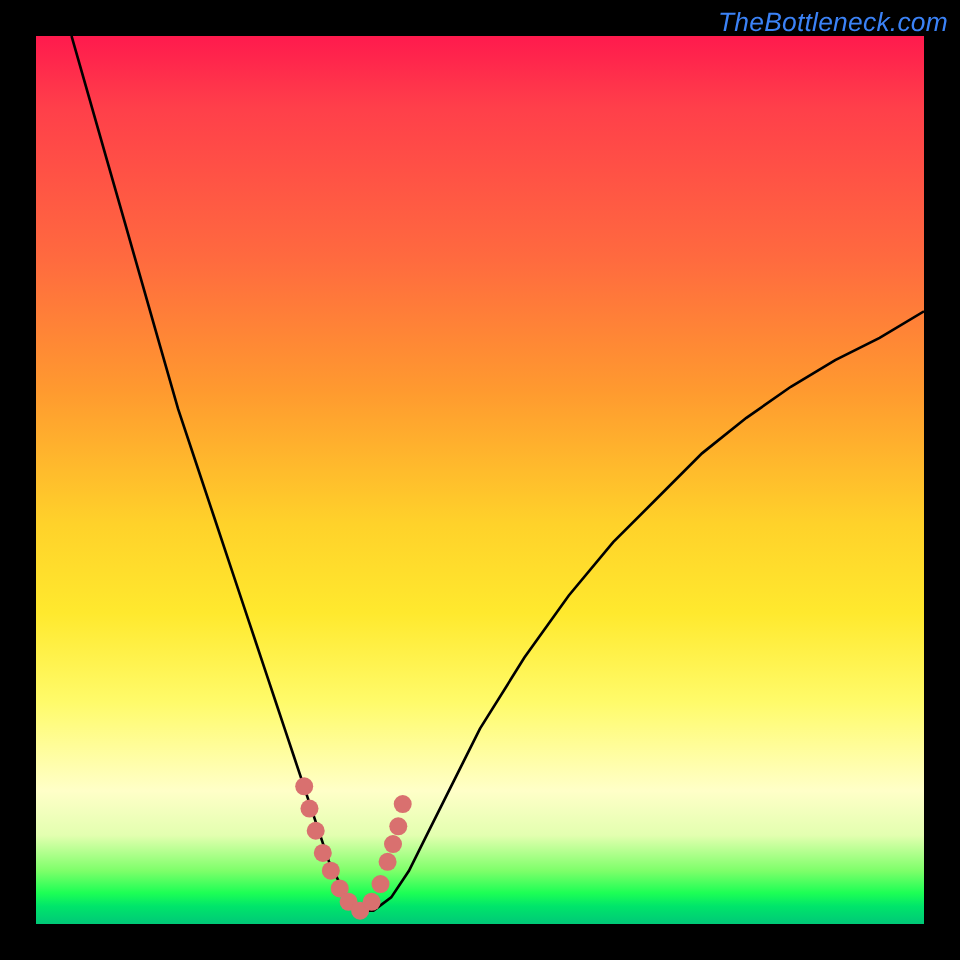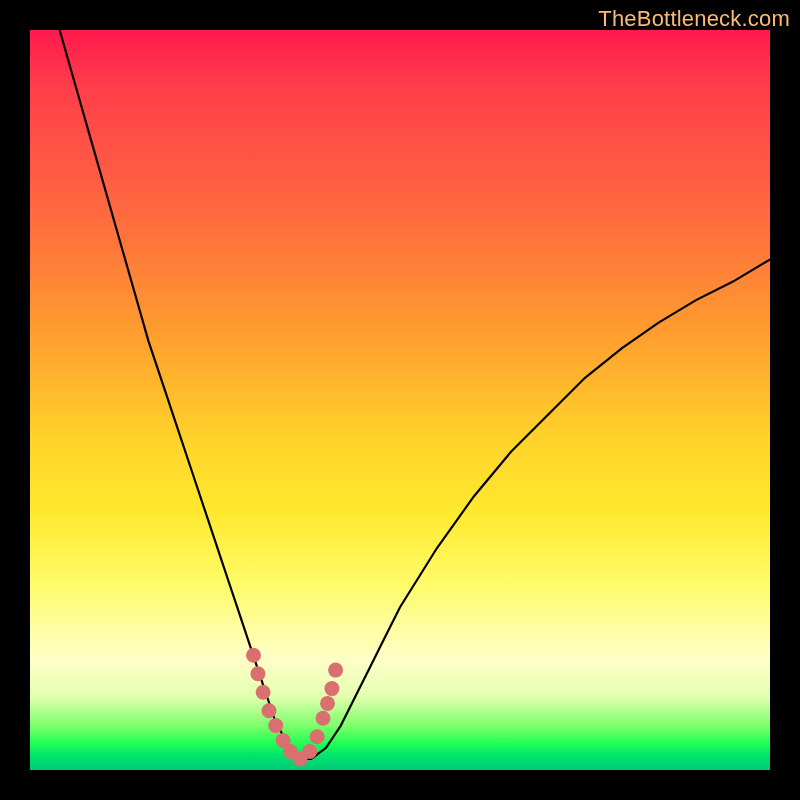--- a/index.html
+++ b/index.html
@@ -51,24 +51,25 @@
   .curve-svg {
     position: absolute;
     inset: 0;
     width: 100%;
     height: 100%;
   }
   .watermark {
     position: absolute;
     top: 6px;
     right: 10px;
-    color: #fdba74;
+    color: #3b82f6;
     font-size: 22px;
     font-weight: 500;
     letter-spacing: 0.2px;
+    font-style: italic;
   }
 </style>
 </head>
 <body>
 
 <div class="frame">
 
   <div class="plot">
     <div class="gradient"></div>
 

